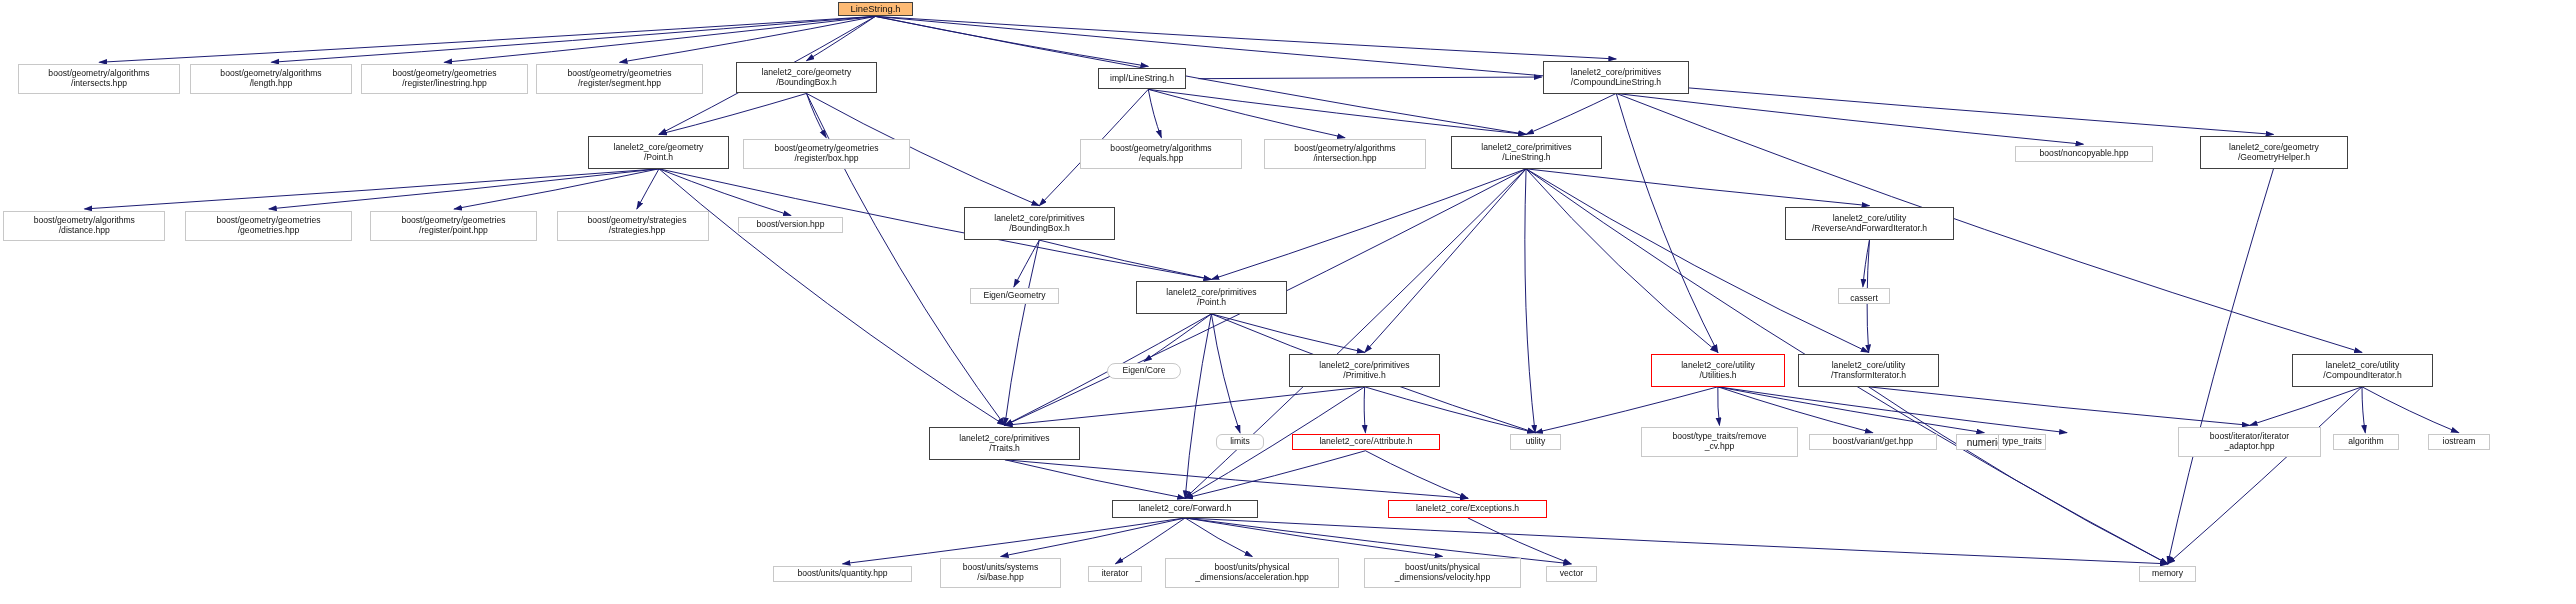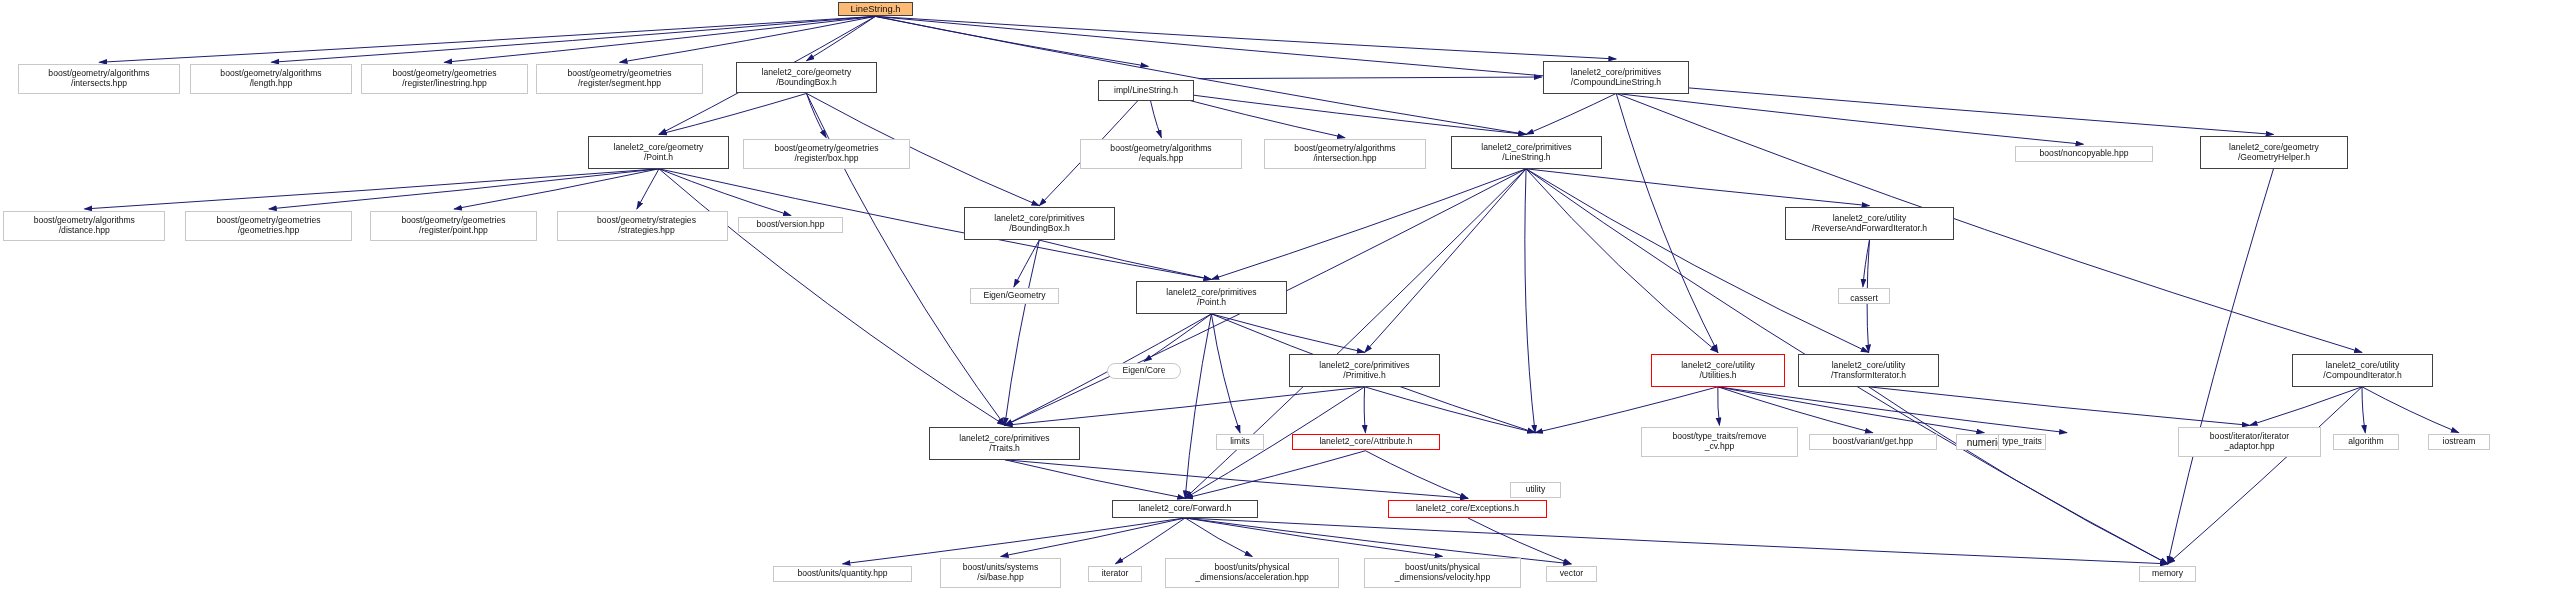--- a/index.html
+++ b/index.html
@@ -110,21 +110,21 @@
       <div class="node n-ext" style="left: 18px; top: 64px; width: 162px; height: 29.5px; font-size: 8.6px;"><span class="lbl">boost/geometry/algorithms
 /intersects.hpp</span></div>
       <div class="node n-ext" style="left: 190px; top: 64px; width: 162px; height: 29.5px; font-size: 8.6px;"><span class="lbl">boost/geometry/algorithms
 /length.hpp</span></div>
       <div class="node n-ext" style="left: 361px; top: 64px; width: 167px; height: 29.5px; font-size: 8.6px;"><span class="lbl">boost/geometry/geometries
 /register/linestring.hpp</span></div>
       <div class="node n-ext" style="left: 536px; top: 64px; width: 167px; height: 29.5px; font-size: 8.6px;"><span class="lbl">boost/geometry/geometries
 /register/segment.hpp</span></div>
       <div class="node n-int" style="left: 736px; top: 62px; width: 141px; height: 31px; font-size: 8.6px;"><span class="lbl">lanelet2_core/geometry
 /BoundingBox.h</span></div>
-      <div class="node n-int" style="left: 1098px; top: 80px; width: 96px; height: 21px; font-size: 8.6px; align-items: center;"><span class="lbl">impl/LineString.h</span></div>
+      <div class="node n-int" style="left: 1098px; top: 68px; width: 88px; height: 21px; font-size: 8.6px; align-items: center;"><span class="lbl">impl/LineString.h</span></div>
       <div class="node n-int" style="left: 1543px; top: 61px; width: 146px; height: 33px; font-size: 8.6px;"><span class="lbl">lanelet2_core/primitives
 /CompoundLineString.h</span></div>
       <div class="node n-int" style="left: 588px; top: 136px; width: 141px; height: 33px; font-size: 8.6px;"><span class="lbl">lanelet2_core/geometry
 /Point.h</span></div>
       <div class="node n-ext" style="left: 743px; top: 139px; width: 167px; height: 29.5px; font-size: 8.6px;"><span class="lbl">boost/geometry/geometries
 /register/box.hpp</span></div>
       <div class="node n-ext" style="left: 1080px; top: 139px; width: 162px; height: 29.5px; font-size: 8.6px;"><span class="lbl">boost/geometry/algorithms
 /equals.hpp</span></div>
       <div class="node n-ext" style="left: 1264px; top: 139px; width: 162px; height: 29.5px; font-size: 8.6px;"><span class="lbl">boost/geometry/algorithms
 /intersection.hpp</span></div>
@@ -132,21 +132,21 @@
 /LineString.h</span></div>
       <div class="node n-ext" style="left: 2015px; top: 146px; width: 138px; height: 16.4px; font-size: 8.6px;"><span class="lbl">boost/noncopyable.hpp</span></div>
       <div class="node n-int" style="left: 2200px; top: 136px; width: 148px; height: 33px; font-size: 8.6px;"><span class="lbl">lanelet2_core/geometry
 /GeometryHelper.h</span></div>
       <div class="node n-ext" style="left: 3.3px; top: 211px; width: 162px; height: 29.5px; font-size: 8.6px;"><span class="lbl">boost/geometry/algorithms
 /distance.hpp</span></div>
       <div class="node n-ext" style="left: 185px; top: 211px; width: 167px; height: 29.5px; font-size: 8.6px;"><span class="lbl">boost/geometry/geometries
 /geometries.hpp</span></div>
       <div class="node n-ext" style="left: 370px; top: 211px; width: 167px; height: 29.5px; font-size: 8.6px;"><span class="lbl">boost/geometry/geometries
 /register/point.hpp</span></div>
-      <div class="node n-ext" style="left: 557px; top: 211px; width: 171px; height: 29.5px; font-size: 8.6px; padding-left: 8px;"><span class="lbl">boost/geometry/strategies
+      <div class="node n-ext" style="left: 557px; top: 211px; width: 152px; height: 29.5px; font-size: 8.6px; padding-left: 8px;"><span class="lbl">boost/geometry/strategies
 /strategies.hpp</span></div>
       <div class="node n-ext" style="left: 738px; top: 217px; width: 105px; height: 16.4px; font-size: 8.6px;"><span class="lbl">boost/version.hpp</span></div>
       <div class="node n-int" style="left: 964px; top: 207px; width: 151px; height: 33px; font-size: 8.6px;"><span class="lbl">lanelet2_core/primitives
 /BoundingBox.h</span></div>
       <div class="node n-int" style="left: 1785px; top: 207px; width: 169px; height: 33px; font-size: 8.6px;"><span class="lbl">lanelet2_core/utility
 /ReverseAndForwardIterator.h</span></div>
       <div class="node n-ext" style="left: 970px; top: 288px; width: 89px; height: 16.4px; font-size: 8.6px;"><span class="lbl">Eigen/Geometry</span></div>
       <div class="node n-int" style="left: 1136px; top: 281px; width: 151px; height: 33px; font-size: 8.6px;"><span class="lbl">lanelet2_core/primitives
 /Point.h</span></div>
       <div class="node n-ext" style="left: 1838px; top: 288px; width: 52px; height: 16.4px; font-size: 8.6px; align-items: flex-end;"><span class="lbl">cassert</span></div>
@@ -154,23 +154,23 @@
       <div class="node n-int" style="left: 1289px; top: 354px; width: 151px; height: 33px; font-size: 8.6px;"><span class="lbl">lanelet2_core/primitives
 /Primitive.h</span></div>
       <div class="node n-err" style="left: 1651px; top: 354px; width: 134px; height: 33px; font-size: 8.6px;"><span class="lbl">lanelet2_core/utility
 /Utilities.h</span></div>
       <div class="node n-int" style="left: 1798px; top: 354px; width: 141px; height: 33px; font-size: 8.6px;"><span class="lbl">lanelet2_core/utility
 /TransformIterator.h</span></div>
       <div class="node n-int" style="left: 2292px; top: 354px; width: 141px; height: 33px; font-size: 8.6px;"><span class="lbl">lanelet2_core/utility
 /CompoundIterator.h</span></div>
       <div class="node n-int" style="left: 929px; top: 427px; width: 151px; height: 33px; font-size: 8.6px;"><span class="lbl">lanelet2_core/primitives
 /Traits.h</span></div>
-      <div class="node n-ext" style="left: 1216px; top: 434px; width: 48px; height: 16.4px; font-size: 8.6px;"><span class="lbl">limits</span></div>
+      <div class="node n-ext" style="left: 1216px; top: 434px; width: 48px; height: 16.4px; font-size: 8.6px; border-radius: 6px;"><span class="lbl">limits</span></div>
       <div class="node n-err" style="left: 1292px; top: 434px; width: 148px; height: 16.4px; font-size: 8.6px;"><span class="lbl">lanelet2_core/Attribute.h</span></div>
-      <div class="node n-ext" style="left: 1510px; top: 434px; width: 51px; height: 16.4px; font-size: 8.6px; margin-top: 48px;"><span class="lbl">utility</span></div>
+      <div class="node n-ext" style="left: 1510px; top: 434px; width: 51px; height: 16.4px; font-size: 8.6px;"><span class="lbl">utility</span></div>
       <div class="node n-ext" style="left: 1641px; top: 427px; width: 157px; height: 29.5px; font-size: 8.6px;"><span class="lbl">boost/type_traits/remove
 _cv.hpp</span></div>
       <div class="node n-ext" style="left: 1809px; top: 434px; width: 128px; height: 16.4px; font-size: 8.6px;"><span class="lbl">boost/variant/get.hpp</span></div>
       <div class="node n-ext" style="left: 1956px; top: 434px; width: 57px; height: 16.4px; font-size: 10px;"><span class="lbl">numeric</span></div>
       <div class="node n-ext" style="left: 1998px; top: 434px; width: 48px; height: 16.4px; font-size: 8.6px;"><span class="lbl">type_traits</span></div>
       <div class="node n-ext" style="left: 2178px; top: 427px; width: 143px; height: 29.5px; font-size: 8.6px;"><span class="lbl">boost/iterator/iterator
 _adaptor.hpp</span></div>
       <div class="node n-ext" style="left: 2333px; top: 434px; width: 66px; height: 16.4px; font-size: 8.6px;"><span class="lbl">algorithm</span></div>
       <div class="node n-ext" style="left: 2428px; top: 434px; width: 62px; height: 16.4px; font-size: 8.6px;"><span class="lbl">iostream</span></div>
       <div class="node n-int" style="left: 1112px; top: 500px; width: 146px; height: 18px; font-size: 8.6px;"><span class="lbl">lanelet2_core/Forward.h</span></div>

